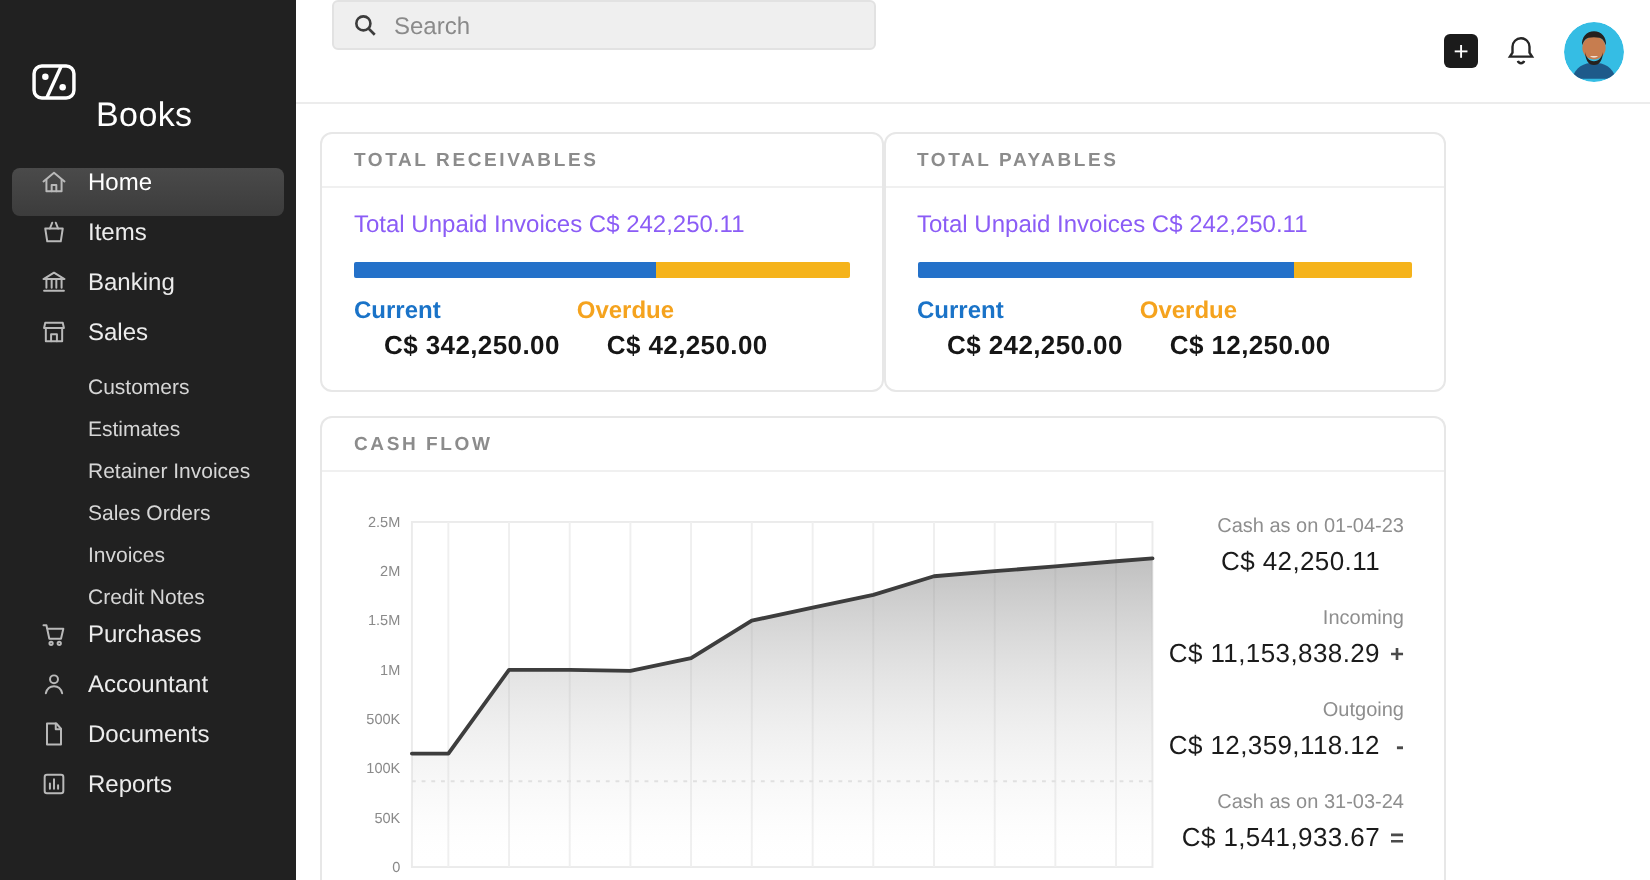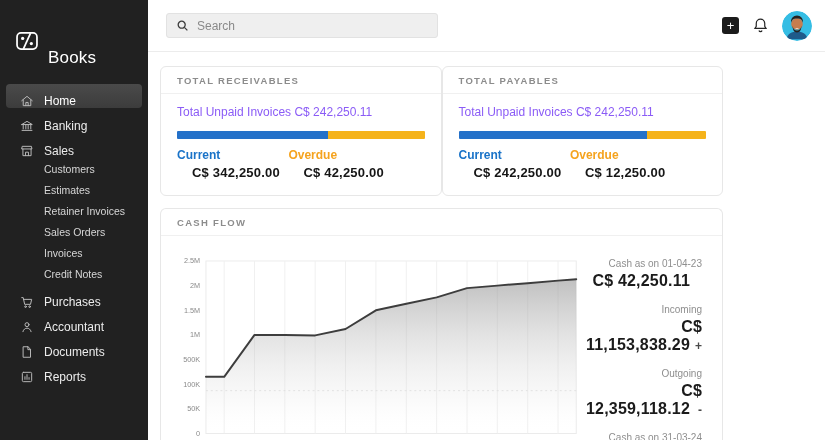--- a/index.html
+++ b/index.html
@@ -5,31 +5,31 @@
   * { margin:0; padding:0; box-sizing:border-box; }
   html,body { width:825px; height:440px; overflow:hidden; background:#fff;
     font-family:"Liberation Sans", sans-serif; }
   .app { display:flex; width:825px; height:440px; }
 
   
   .sidebar { width:148px; background:#212121; color:#e9e9e9; flex-shrink:0; }
   .logo { display:flex; align-items:center; gap:8px; padding:13px 0 10px 14px; }
   .logo-text { font-size:17px; color:#fff; letter-spacing:.2px;margin-top:35px; }
   .nav { padding-top:6px; }
-  .nav-item { display:flex; align-items:flex-end; gap:10px; height:24px;
+  .nav-item { display:flex; align-items:flex-start; gap:10px; height:24px;
     padding-left:14px; margin:0 6px 1px 6px; border-radius:4px;
     font-size:12px; color:#ececec; cursor:pointer; }
   .nav-item .nicon { width:14px; height:14px; color:#b9b9b9; display:flex; align-items:center; }
   .nav-item.active { background:linear-gradient(#4a4a4a,#3c3c3c); color:#fff; }
   .nav-sub { display:block; height:21px; line-height:21px; padding-left:38px;
     margin:0 6px; font-size:10.5px; color:#d6d6d6; cursor:pointer; }
 
   
   .main { flex:1; display:flex; flex-direction:column; background:#fff; }
-  .topbar { height:52px; flex-shrink:0; display:flex; align-items:center;
+  .topbar { height:52px; flex-shrink:0; display:flex; 
     padding:0 13px 0 18px; border-bottom:1px solid #ececec; }
   .search { display:flex; align-items:center; gap:8px; width:272px; height:25px;
     background:#efefef; border:1px solid #e2e2e2; border-radius:3px; padding:0 9px; }
   .search input { border:none; outline:none; background:transparent; flex:1;
     font-size:12px; color:#333; font-family:"Liberation Sans", sans-serif; }
   .search input::placeholder { color:#8a8a8a; }
   .top-actions { margin-left:auto; display:flex; align-items:center; gap:13px; }
   .add-btn { width:17px; height:17px; background:#1b1b1b; border:none; border-radius:3px;
     color:#fff; font-size:13px; line-height:15px; cursor:pointer; }
   .bell { display:flex; cursor:pointer; }
@@ -49,21 +49,21 @@
   .split .col { width:45%; }
   .lbl { font-size:12px; font-weight:700; }
   .val { font-size:13px; font-weight:700; color:#161616; margin-top:3px; letter-spacing:.2px;margin-left:15px; }
 
   .cashflow { width:563px; height:270px; border-radius:6px 6px 0 0; border-bottom:none; }
   .cashflow-body { display:flex; padding:12px 14px 0 12px; }
   .chart { flex:1; }
   .stats { width:124px; text-align:right; padding:10px 6px 0 0; }
   .stat { margin-bottom:14px; }
   .stat-label { font-size:10px; color:#8e8e8e; margin-bottom:3px; }
-  .stat-value { font-size:16px; font-weight:700; color:#1b1b1b; letter-spacing:.2px;margin-top:12px; }
+  .stat-value { font-size:13px; font-weight:400; color:#1b1b1b; letter-spacing:.2px;margin-top:12px; }
   .stat-sym { display:inline-block; width:12px; font-size:12px; font-weight:700; color:#4a4a4a; text-align:right; }
 </style>
 </head>
 <body>
 
 <div class="app">
 
   <aside class="sidebar">
     <div class="logo">
       <span style="display:flex;">
@@ -79,20 +79,29 @@
     <nav class="nav" id="nav">
         <div class="nav-item active">
           <span class="nicon">
             <svg width="14" height="14" viewBox="0 0 24 24" fill="none" stroke="currentColor" stroke-width="1.7" stroke-linejoin="round" stroke-linecap="round">
               <path d="M3 11.5 12 4l9 7.5"></path>
               <path d="M5.5 10v10h13V10"></path>
               <path d="M10 20v-5.5h4V20"></path>
             </svg>
           </span>
           <span>Home</span>
+        </div>
+        <div class="nav-item">
+          <span class="nicon">
+            <svg width="14" height="14" viewBox="0 0 24 24" fill="none" stroke="currentColor" stroke-width="1.7" stroke-linejoin="round" stroke-linecap="round">
+              <path d="M4.5 9h15L17.8 20H6.2z"></path>
+              <path d="M8.5 9l2-5M15.5 9l-2-5"></path>
+            </svg>
+          </span>
+          <span>Items</span>
         </div>
         <div class="nav-item">
           <span class="nicon">
             <svg width="14" height="14" viewBox="0 0 24 24" fill="none" stroke="currentColor" stroke-width="1.7" stroke-linejoin="round" stroke-linecap="round">
               <path d="M3 9.5 12 4l9 5.5H3z"></path>
               <path d="M5.5 10v7M10 10v7M14 10v7M18.5 10v7M3.5 19.5h17"></path>
             </svg>
           </span>
           <span>Banking</span>
         </div>

